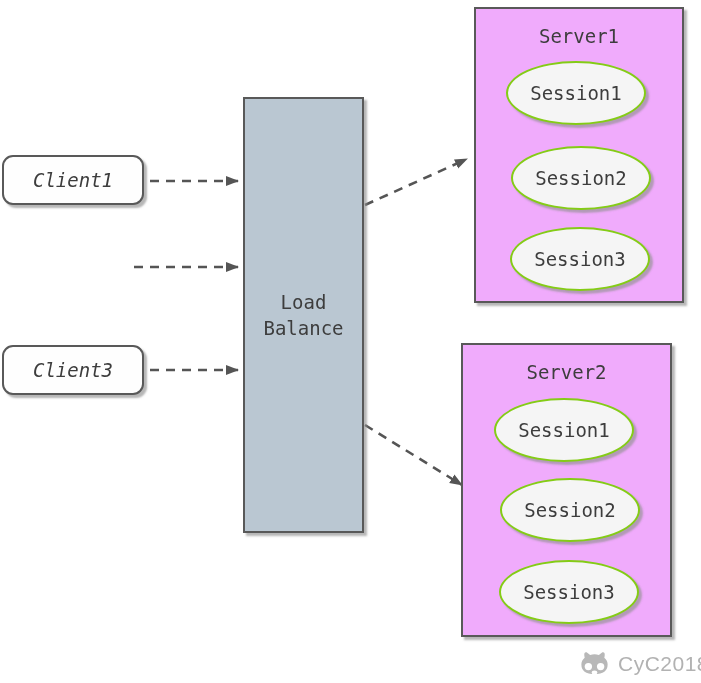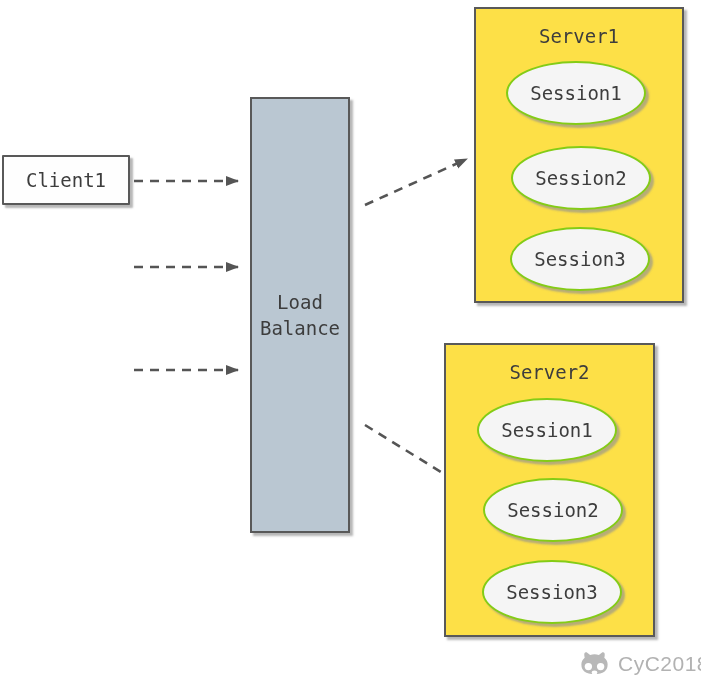--- a/index.html
+++ b/index.html
@@ -20,41 +20,42 @@
     position: absolute;
     box-sizing: border-box;
     border: 2px solid #595959;
     box-shadow: 3px 3px 2px rgba(145,145,145,0.65);
     display: flex;
     align-items: center;
     justify-content: center;
     font-size: 19px;
   }
   .client {
-    width: 128px;
+    width: 142px;
     height: 50px;
     left: 2px;
-    border-radius: 1px;
+    border-radius: 11px;
     background: #fefefe;
+    font-style: italic;
   }
   .lb {
-    left: 250px;
+    left: 243px;
     top: 97px;
-    width: 100px;
+    width: 121px;
     height: 436px;
     background: #bac7d2;
     text-align: center;
     line-height: 26px;
   }
   .lb .lb-label { width: 100px; }
   .server {
     position: absolute;
     box-sizing: border-box;
     border: 2px solid #595959;
-    background: #fde047;
+    background: #f0abfc;
     box-shadow: 3px 3px 2px rgba(145,145,145,0.65);
   }
   .server-title {
     position: absolute;
     top: 16px;
     left: 0;
     width: 100%;
     text-align: center;
     font-size: 19px;
   }
@@ -108,39 +109,42 @@
     <line x1="134" y1="181" x2="238" y2="181" stroke="#555555" stroke-width="2.6" stroke-dasharray="9,7" marker-end="url(#arrowhead)"></line>
     <line x1="134" y1="267" x2="238" y2="267" stroke="#555555" stroke-width="2.6" stroke-dasharray="9,7" marker-end="url(#arrowhead)"></line>
     <line x1="134" y1="370" x2="238" y2="370" stroke="#555555" stroke-width="2.6" stroke-dasharray="9,7" marker-end="url(#arrowhead)"></line>
     <line x1="365" y1="205" x2="467" y2="159" stroke="#555555" stroke-width="2.6" stroke-dasharray="9,7" marker-end="url(#arrowhead)"></line>
     <line x1="365" y1="425" x2="462" y2="485" stroke="#555555" stroke-width="2.6" stroke-dasharray="9,7" marker-end="url(#arrowhead)"></line>
   </svg>
 
   <div class="node client" style="top:155px">
     <span>Client1</span>
   </div>
+  <div class="node client" style="top:345px">
+    <span>Client3</span>
+  </div>
 
   <div class="node lb">
     <span class="lb-label">Load Balance</span>
   </div>
 
   <div class="server" style="left:474px; top:7px; width:210px; height:296px">
     <div class="server-title">Server1</div>
     <div class="session" style="left:30px; top:52px">
       <span>Session1</span>
     </div>
     <div class="session" style="left:35px; top:137px">
       <span>Session2</span>
     </div>
     <div class="session" style="left:34px; top:218px">
       <span>Session3</span>
     </div>
   </div>
 
-  <div class="server" style="left:444px; top:343px; width:211px; height:294px">
+  <div class="server" style="left:461px; top:343px; width:211px; height:294px">
     <div class="server-title">Server2</div>
     <div class="session" style="left:31px; top:53px">
       <span>Session1</span>
     </div>
     <div class="session" style="left:37px; top:133px">
       <span>Session2</span>
     </div>
     <div class="session" style="left:36px; top:215px">
       <span>Session3</span>
     </div>

